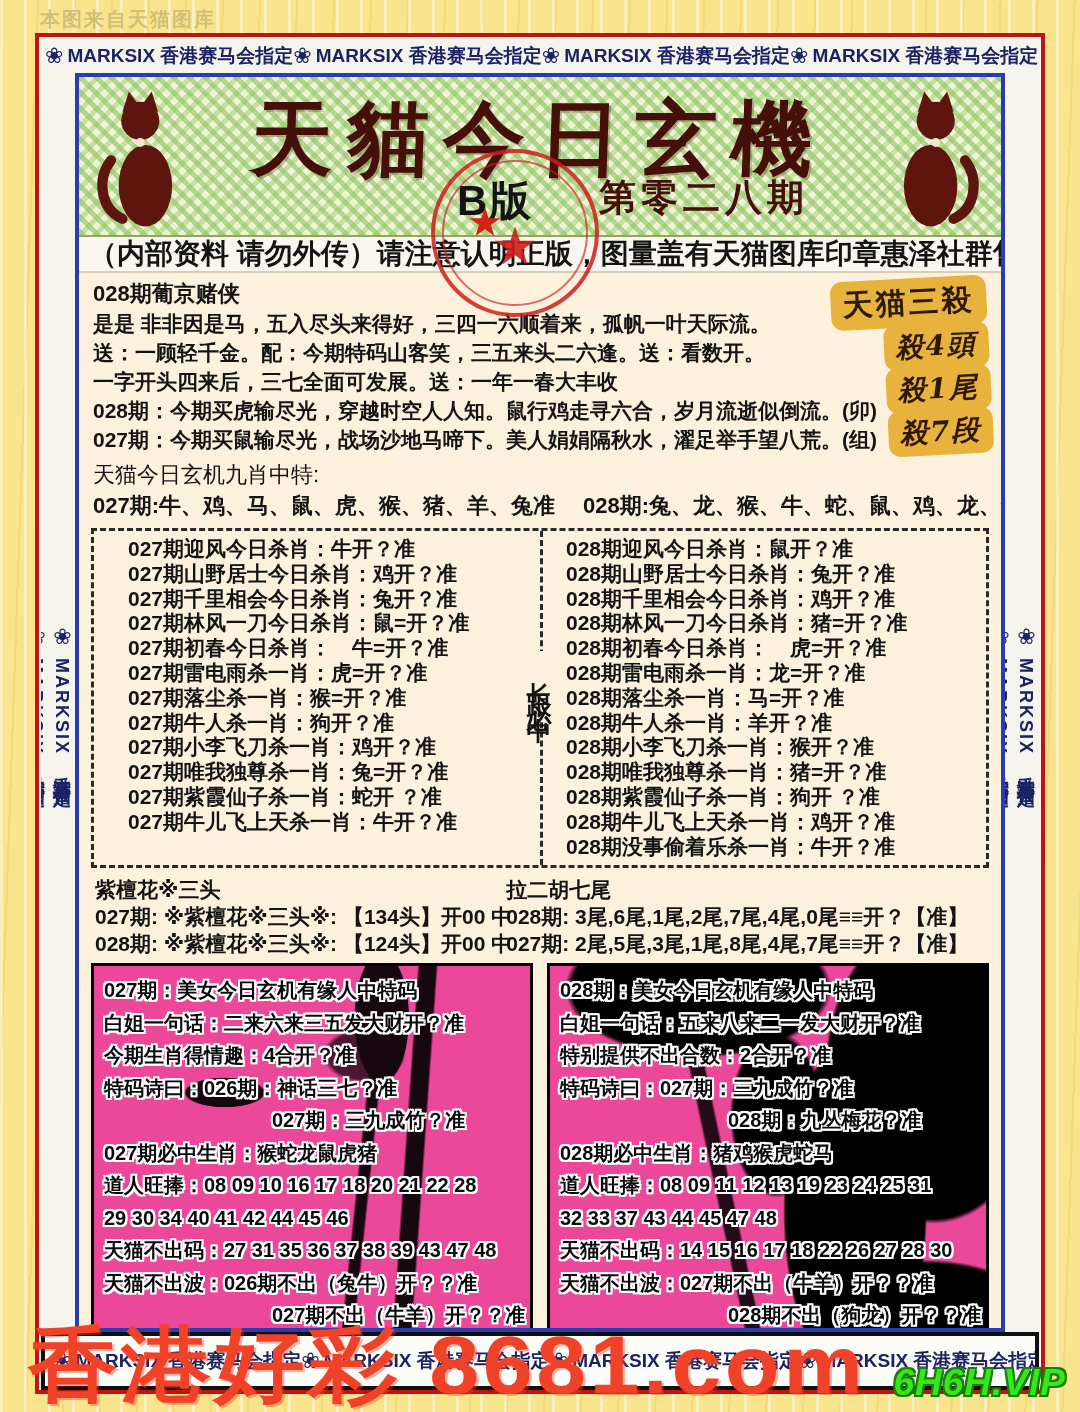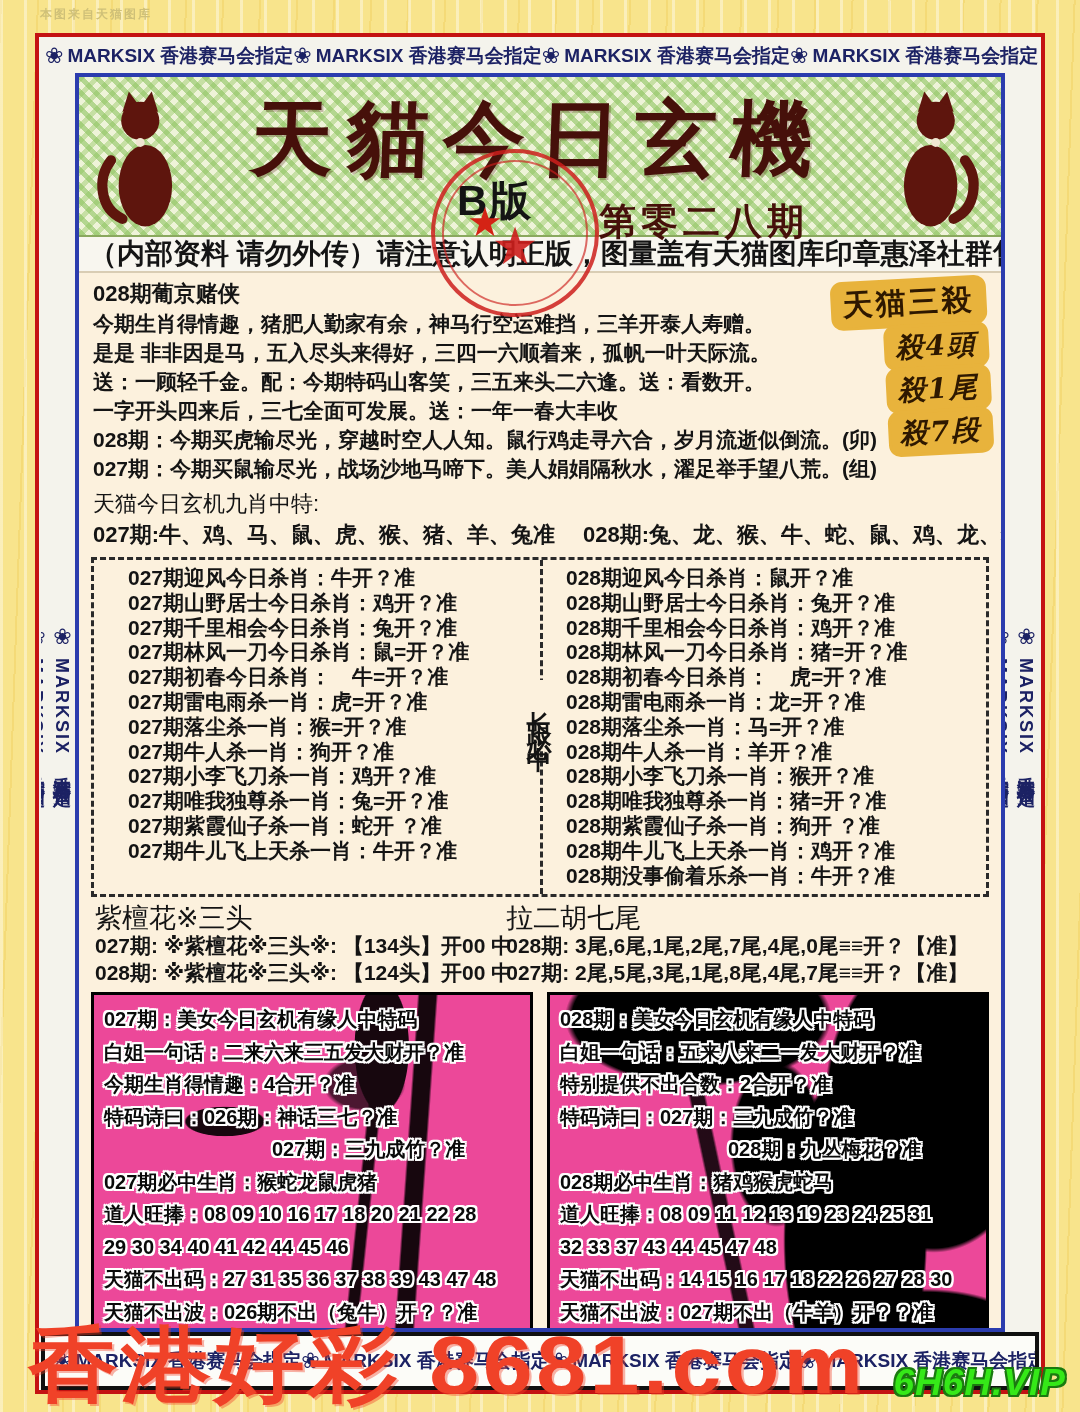--- a/index.html
+++ b/index.html
@@ -5,21 +5,21 @@
   * { margin:0; padding:0; box-sizing:border-box; }
   html,body { width:1080px; }
   body{
     font-family:"Liberation Sans","DejaVu Sans",sans-serif;
     width:1080px; height:1412px; position:relative; overflow:hidden;
     background:#f8e48c;
     background-image:
       repeating-linear-gradient(90deg, rgba(255,255,255,.40) 0 3px, rgba(255,255,255,0) 3px 24px),
       repeating-linear-gradient(92deg, rgba(235,195,70,.30) 0 2px, rgba(235,195,70,0) 2px 37px);
   }
-  .corner-note{ position:absolute; left:40px; top:6px; font-size:12px; font-weight:700; color:#cfc078; letter-spacing:2px; }
+  .corner-note{ position:absolute; left:40px; top:6px; font-size:20px; font-weight:700; color:#cfc078; letter-spacing:2px; }
 
   
   .outer-red{ position:absolute; left:35px; top:33px; right:35px; bottom:18px; border:4px solid #c41212; background:#f4f3ec; }
   .strip-top{ position:absolute; left:41px; right:41px; top:39px; height:34px; display:flex; align-items:center; justify-content:space-between; padding:0 4px; color:#1c2264; font-weight:700; font-size:19px; white-space:nowrap; overflow:hidden; }
   .strip-top .mk{ display:flex; align-items:center; gap:4px; }
   .flower{ font-size:22px; color:#1c2264; }
   .strip-side{ position:absolute; top:75px; bottom:86px; width:34px; color:#1c2264; font-weight:700; font-size:18px; writing-mode:vertical-rl; text-orientation:mixed; letter-spacing:2px; display:flex; flex-direction:column; align-items:center; overflow:hidden; }
   .strip-side.left{ left:41px; }
   .strip-side.right{ right:41px; }
   .strip-side .mk{ margin:6px 0; white-space:nowrap; }
@@ -35,21 +35,21 @@
       repeating-linear-gradient(-45deg, rgba(150,200,100,.45) 0 5px, rgba(150,200,100,0) 5px 11px);
   }
   .main-title{
     position:absolute; left:110px; top:8px; width:700px; text-align:center;
     font-family:"DejaVu Serif","Liberation Serif",serif;
     font-size:82px; font-weight:900; color:#46100a; letter-spacing:14px;
     text-shadow:2px 2px 0 rgba(70,16,10,.25); transform:skewX(-2deg);
   }
   .edition{ position:absolute; left:378px; top:96px; font-size:42px; font-weight:900; color:#141414; letter-spacing:2px; }
   .edition-star{ position:absolute; left:388px; top:122px; font-size:40px; color:#d42315; }
-  .issue{ position:absolute; left:520px; top:120px; font-size:37px; font-weight:900; color:#46100a; letter-spacing:5px; }
+  .issue{ position:absolute; left:520px; top:96px; font-size:37px; font-weight:900; color:#46100a; letter-spacing:5px; }
   .stamp{ position:absolute; left:352px; top:72px; width:168px; height:168px; border:4px solid rgba(205,30,28,.85); border-radius:50%; z-index:5; }
   .stamp::after{ content:""; position:absolute; inset:7px; border:2px solid rgba(205,30,28,.65); border-radius:50%; }
   .stamp .star{ position:absolute; left:50%; top:58%; transform:translate(-50%,-50%); font-size:52px; color:rgba(205,30,28,.9); }
   .cat{ position:absolute; top:12px; width:92px; height:140px; }
   .cat.left{ left:14px; }
   .cat.right{ right:18px; transform:scaleX(-1); }
 
   .notice{ height:36px; background:#f8f6ef; border-bottom:2px solid #d9cdb4; display:flex; align-items:center; justify-content:space-between; padding:0 14px 0 10px; font-size:28px; font-weight:700; color:#141414; white-space:nowrap; }
 
   .dutou{ position:relative; padding:6px 10px 2px 14px; color:#141414; }
@@ -68,21 +68,21 @@
   .shabox{ position:relative; margin:4px 12px 6px 12px; border:3px dashed #2a2a2a; padding:6px 0 6px 0; display:flex;justify-content:center; }
   .shabox .col{ width:50%; padding-left:34px; color:#141414; }
   .shabox .col.rt{ padding-left:26px; }
   .sha-row{ font-size:21px; font-weight:700; line-height:24.8px; white-space:nowrap; }
   .sha-divider{ position:absolute; left:50%; top:0; bottom:0; border-left:3px dashed #2a2a2a; }
   .sha-center{ position:absolute; left:50%; top:46%; transform:translate(-50%,-50%); writing-mode:vertical-rl; background:#fcf1dd; padding:10px 1px; font-size:25px; font-weight:900; color:#141414; letter-spacing:12px; z-index:2; }
 
   .two-col{ display:flex; padding:2px 12px 4px 16px; color:#141414; }
   .two-col .lcol{ width:46%; }
   .two-col .rcol{ width:54%; }
-  .two-col .h{ font-size:27px; font-weight:400; line-height:27px; }
+  .two-col .h{ font-size:21px; font-weight:700; line-height:27px; }
   .two-col .ln{ font-size:21px; font-weight:700; line-height:27px; white-space:nowrap; }
 
   .pic-row{ display:flex; gap:14px; margin:2px 12px 8px 12px; }
   .pic-box{ flex:1; border:3px solid #000; background:#ec4899; position:relative; padding:8px 6px 6px 10px; overflow:hidden; }
   .pic-box .lines{ position:relative; z-index:2; }
   .box-line{ font-size:20px; font-weight:800; color:#0a0a0a; line-height:32.5px; white-space:nowrap;
     text-shadow:-2px -2px 0 #fff,2px -2px 0 #fff,-2px 2px 0 #fff,2px 2px 0 #fff,0 -2px 0 #fff,0 2px 0 #fff,-2px 0 0 #fff,2px 0 0 #fff; }
   .box-line:nth-child(5), .box-line:nth-child(11){ padding-left:168px; }
   .pic-box.lt::before{ content:""; position:absolute; inset:0; z-index:1; opacity:.9;
     background-image:
@@ -183,21 +183,20 @@
   </div>
 
   <div class="dutou">
     <div class="sansha">
       <span class="chip title">天猫三殺</span>
       <span class="chip item">殺4頭</span>
       <span class="chip item">殺1尾</span>
       <span class="chip item">殺7段</span>
     </div>
     <div class="t">028期葡京赌侠</div>
-    <div class="ln narrow">今期生肖得情趣，猪肥人勤家有余，神马行空运难挡，三羊开泰人寿赠。</div>
     <div class="ln narrow">是是 非非因是马，五入尽头来得好，三四一六顺着来，孤帆一叶天际流。</div>
     <div class="ln narrow">送：一顾轻千金。配：今期特码山客笑，三五来头二六逢。送：看数开。</div>
     <div class="ln narrow">一字开头四来后，三七全面可发展。送：一年一春大丰收</div>
     <div class="ln">028期：今期买虎输尽光，穿越时空人人知。鼠行鸡走寻六合，岁月流逝似倒流。(卯)</div>
     <div class="ln">027期：今期买鼠输尽光，战场沙地马啼下。美人娟娟隔秋水，濯足举手望八荒。(组)</div>
   </div>
 
   <div class="jiuxiao">
     <div class="h">天猫今日玄机九肖中特:</div>
     <div class="row">

